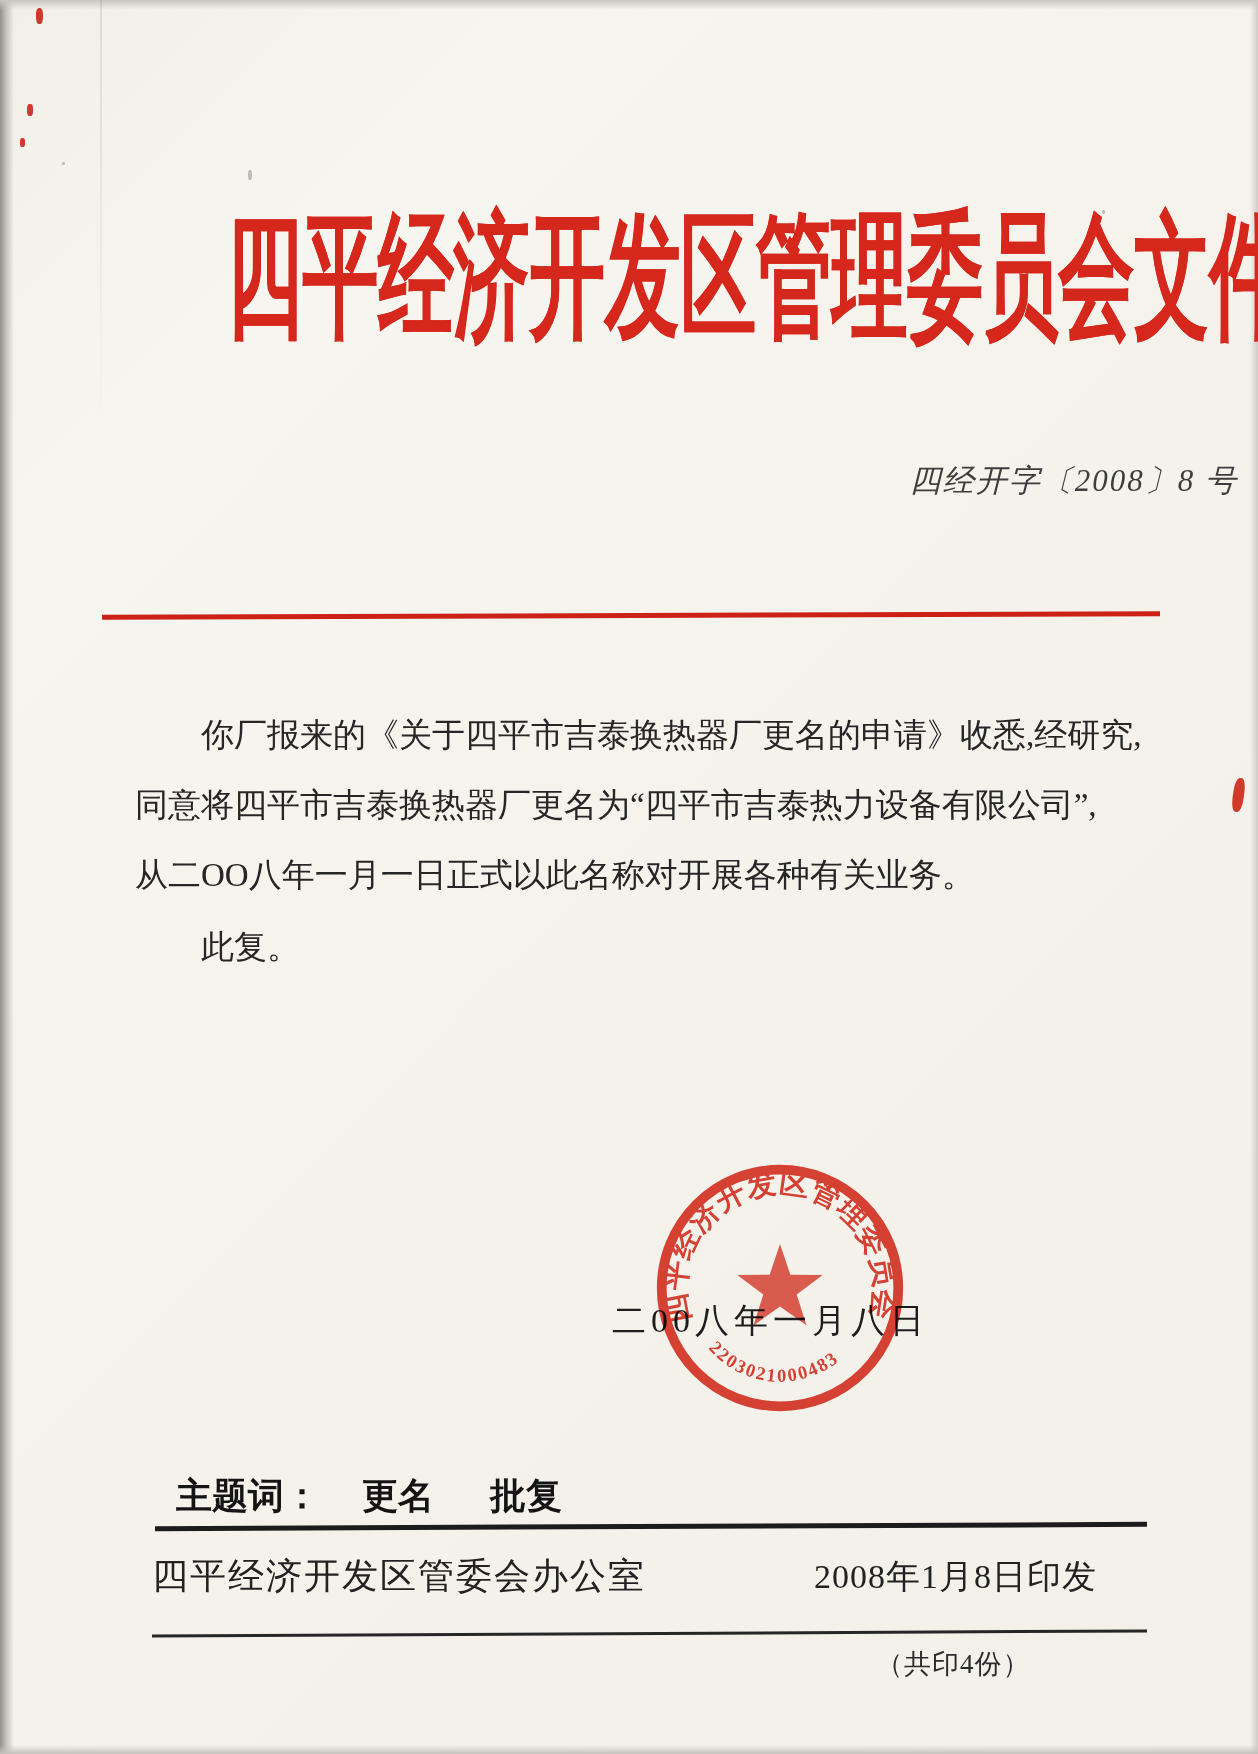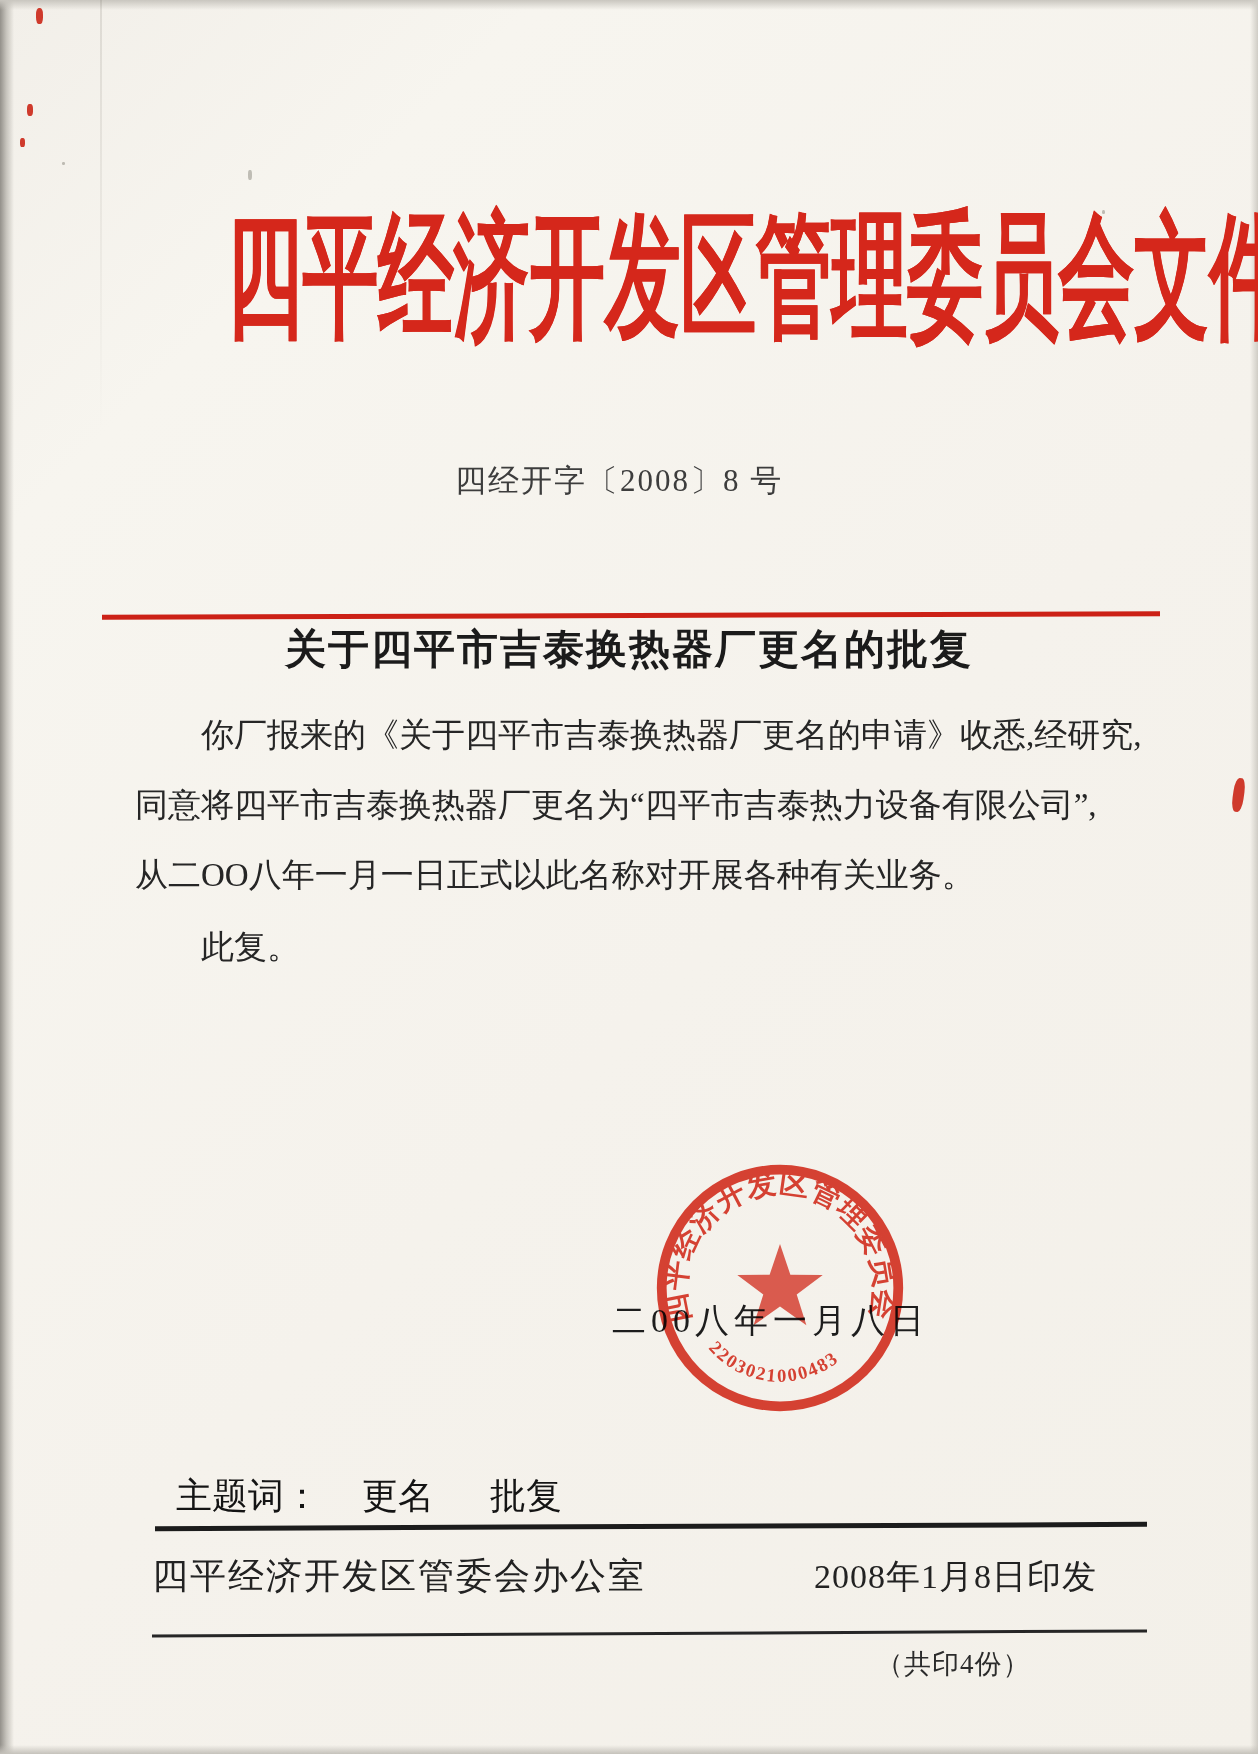--- a/index.html
+++ b/index.html
@@ -48,22 +48,22 @@
     font-size: 108px;
     font-weight: bold;
     color: #d5271b;
     letter-spacing: 0px;
     transform: scale(0.70, 1.26);
     transform-origin: center;
     text-shadow: 0.5px 0 0 #d5271b;
   }
   .doc-number {
     position: absolute; top: 460px; left: 0; right: 20px;
-    text-align: center;
-    font-size: 31px; color: #3d3d3d; letter-spacing: 2px;
+    text-align: right;
+    font-size: 31px; color: #3d3d3d; letter-spacing: 2px; font-style: italic;
   }
   .red-rule {
     position: absolute; top: 613px; left: 102px; width: 1058px; height: 5px;
     background: #cc2116;
     transform: rotate(-0.18deg);
   }
   .doc-title {
     position: absolute; top: 622px; left: 0; right: 0;
     text-align: center;
     font-family: "Liberation Sans", sans-serif;
@@ -83,21 +83,21 @@
   }
   .seal {
     position: absolute; left: 650px; top: 1158px; width: 260px; height: 260px;
     z-index: 2;
     mix-blend-mode: multiply;
     opacity: 0.92;
   }
   .subject-row {
     position: absolute; top: 1472px; left: 176px;
     font-family: "Liberation Sans", sans-serif;
-    font-size: 36px; font-weight: normal; color: #141414;
+    font-size: 36px; font-weight: bold; color: #141414;
     white-space: nowrap;
   }
   .subject-row .term1 { margin-left: 32px; }
   .subject-row .term2 { margin-left: 46px; }
   .rule-black-top {
     position: absolute; top: 1524px; left: 155px; width: 992px; height: 5px;
     background: #1c1c1c; transform: rotate(-0.25deg);
   }
   .footer-issuer {
     position: absolute; top: 1552px; left: 152px;
@@ -136,21 +136,20 @@
   <div class="speck gray" style="left:1102px; top:210px; width:3px; height:4px;"></div>
 
   <div class="header-title">
     <span>四平经济开发区管理委员会文件</span>
   </div>
 
   <div class="doc-number">四经开字〔2008〕8 号</div>
 
   <div class="red-rule"></div>
 
-  <div class="doc-title">关于四平市吉泰换热器厂更名的批复</div>
 
   <div class="body-block">
     <div class="body-line indent">你厂报来的《关于四平市吉泰换热器厂更名的申请》收悉,经研究,</div>
     <div class="body-line">同意将四平市吉泰换热器厂更名为“四平市吉泰热力设备有限公司”,</div>
     <div class="body-line">从二OO八年一月一日正式以此名称对开展各种有关业务。</div>
     <div class="body-line indent closing">此复。</div>
   </div>
 
   <div class="date-line">二00八年一月八日</div>
 

